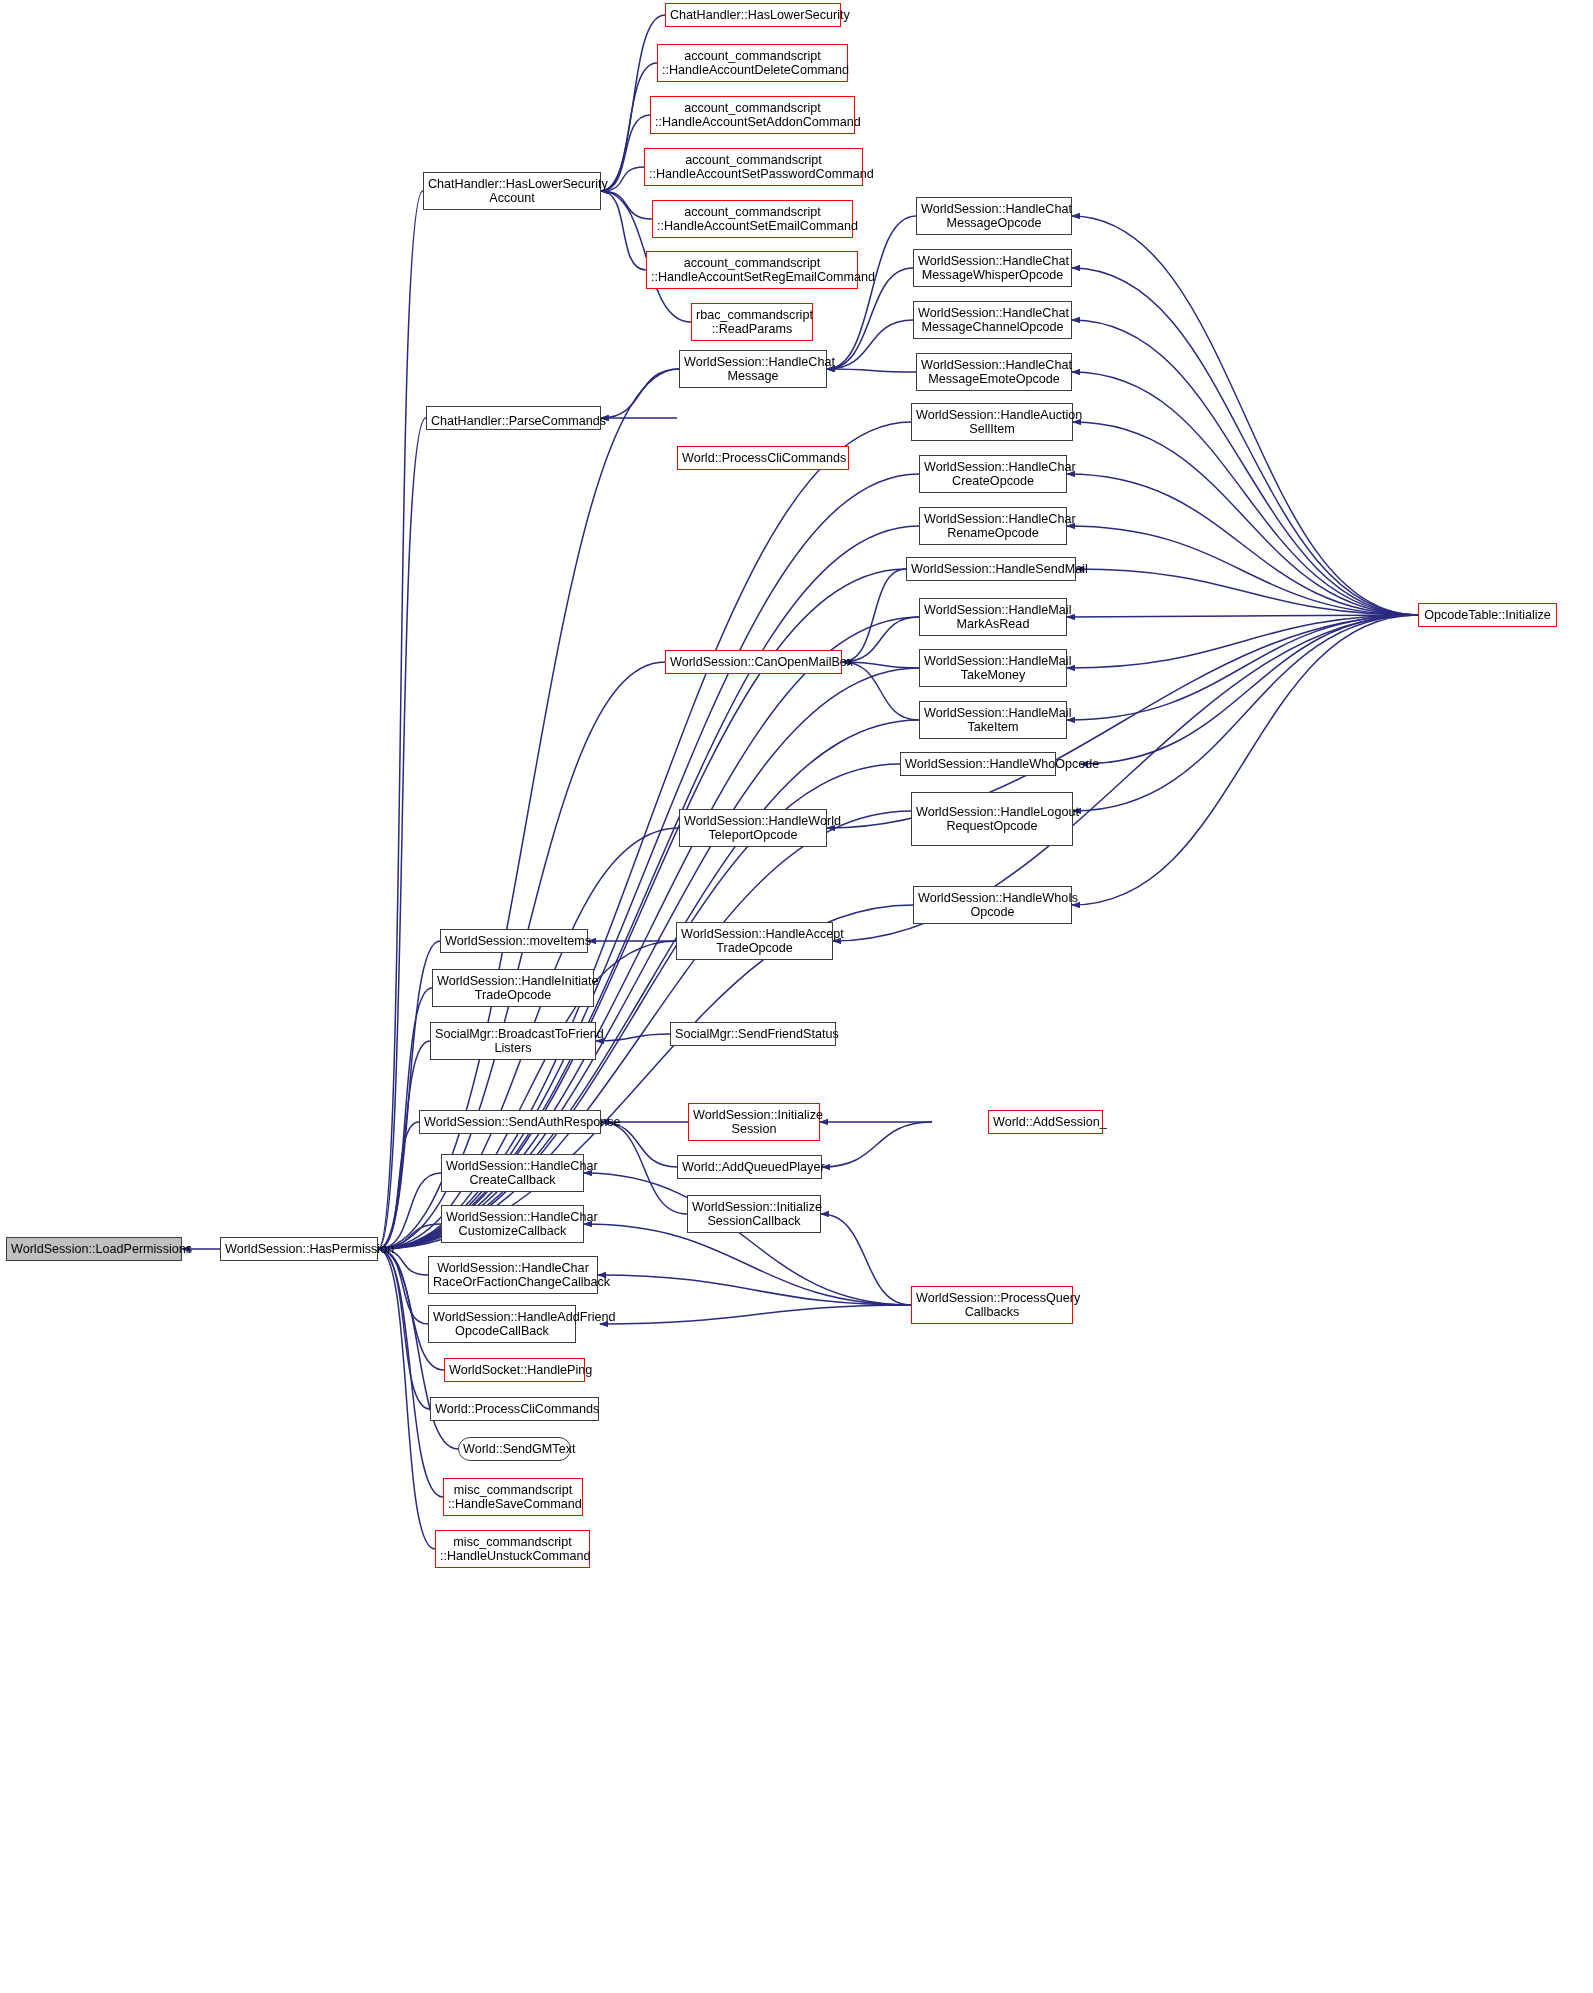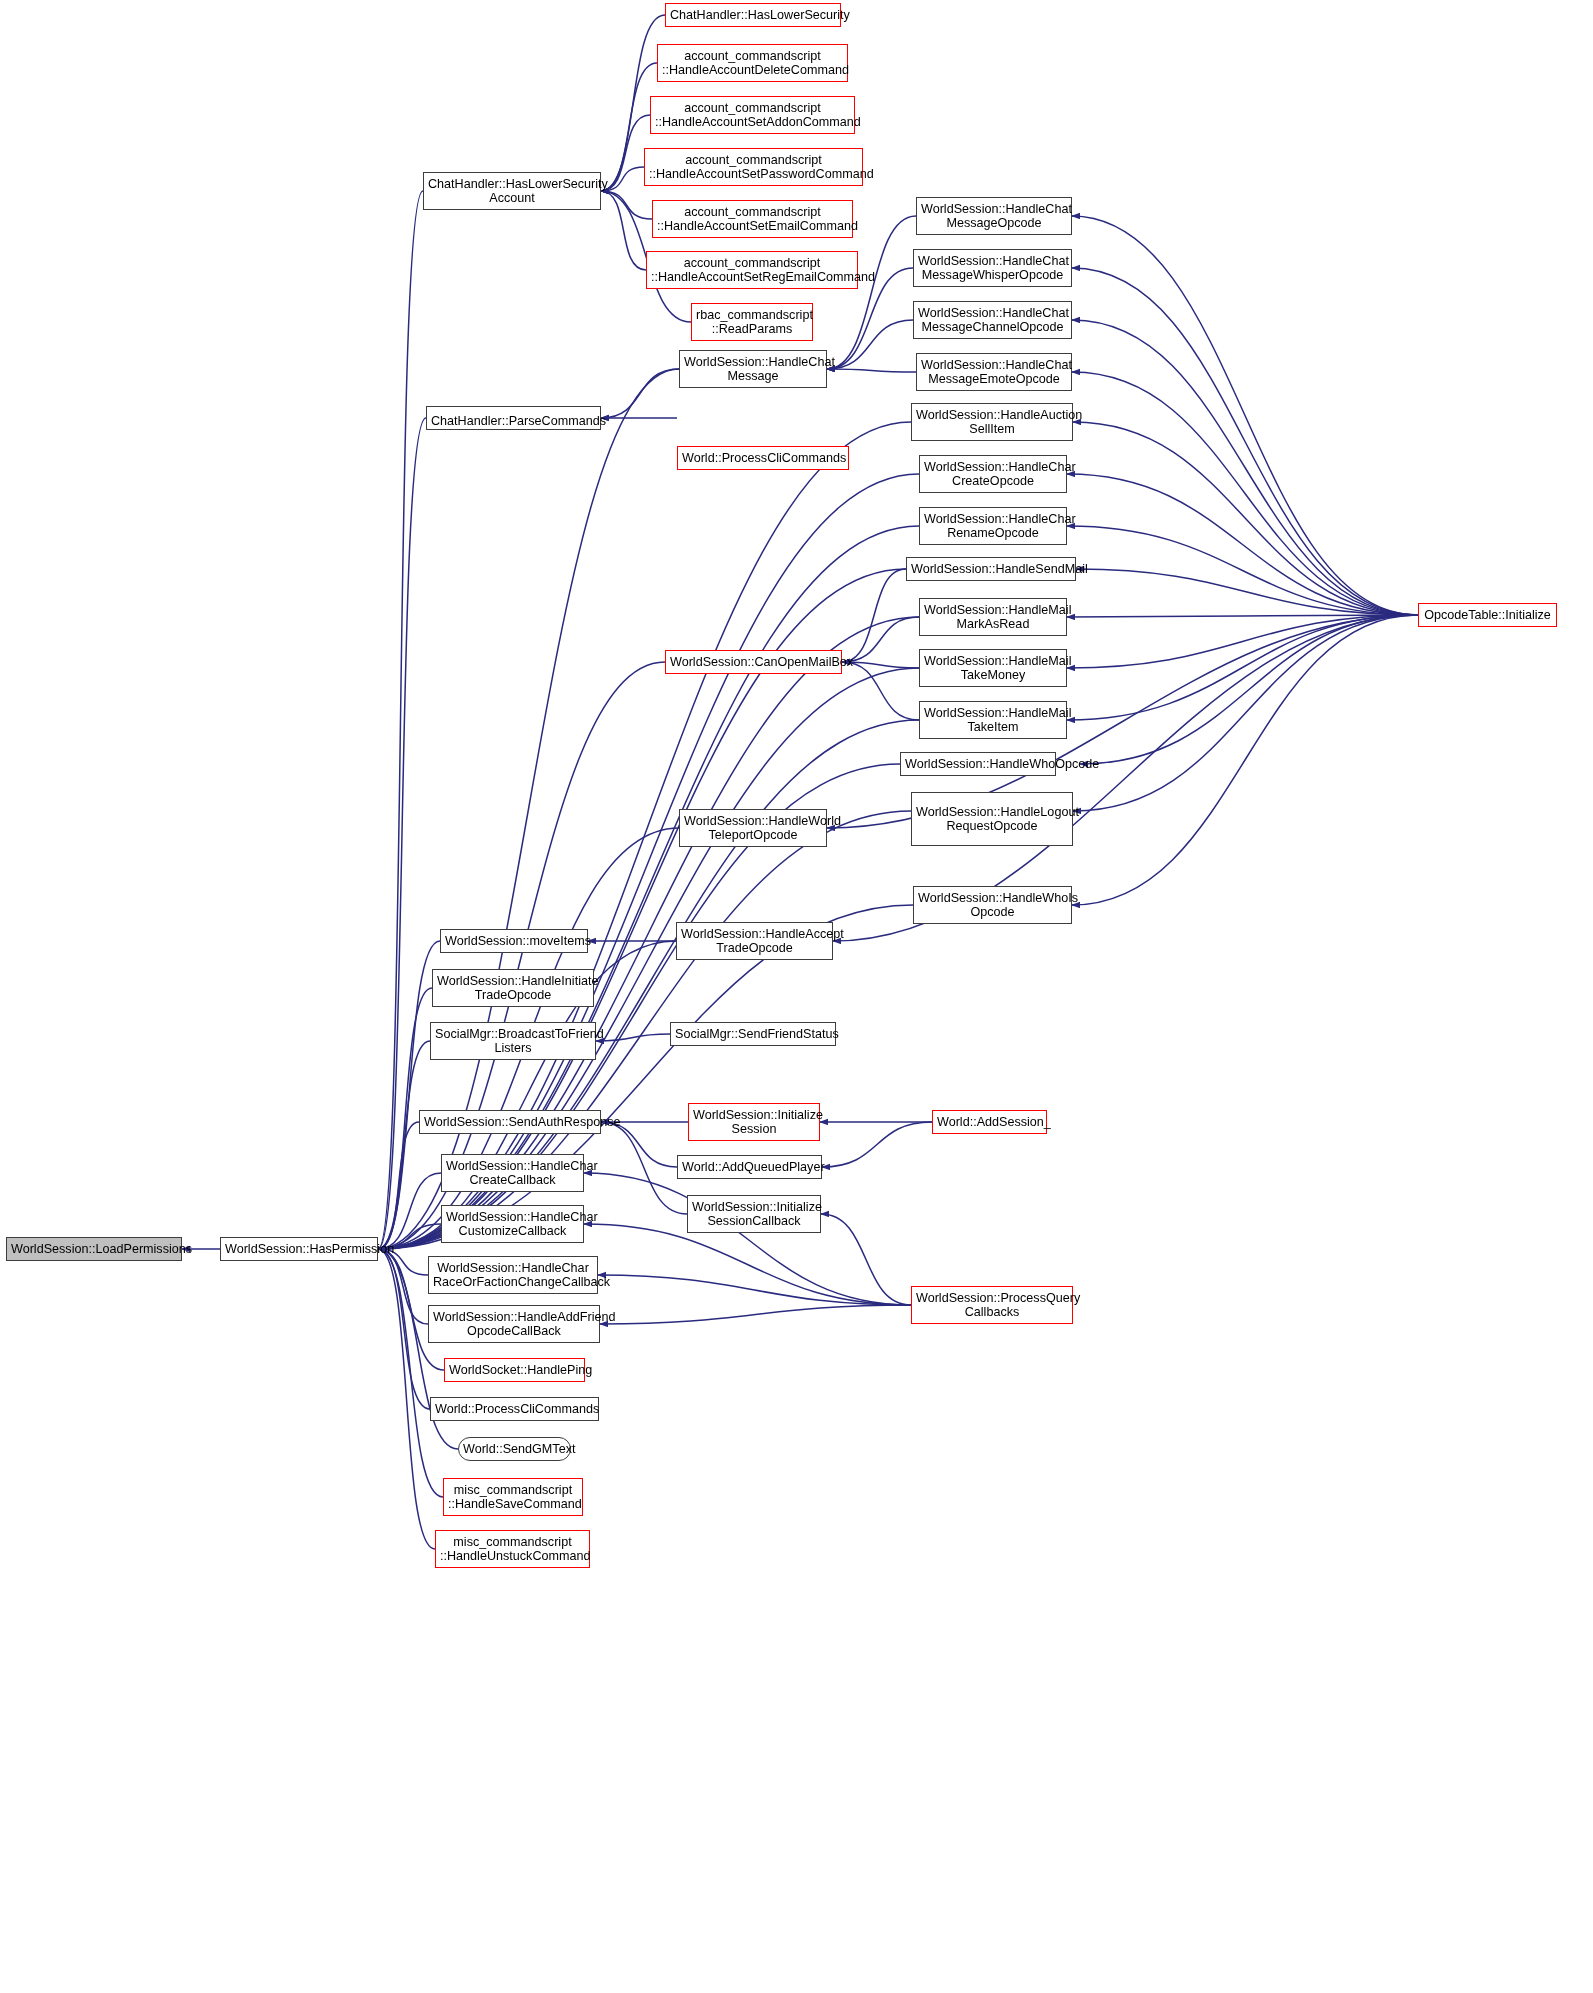--- a/index.html
+++ b/index.html
@@ -157,33 +157,33 @@
 TradeOpcode</span></div>
       <div class="node black" style="left: 440px; top: 929px; width: 148px; height: 24px;"><span>WorldSession::moveItems</span></div>
       <div class="node black" style="left: 432px; top: 969px; width: 162px; height: 38px;"><span>WorldSession::HandleInitiate
 TradeOpcode</span></div>
       <div class="node black" style="left: 430px; top: 1022px; width: 166px; height: 38px;"><span>SocialMgr::BroadcastToFriend
 Listers</span></div>
       <div class="node black" style="left: 670px; top: 1022px; width: 166px; height: 24px;"><span>SocialMgr::SendFriendStatus</span></div>
       <div class="node black" style="left: 419px; top: 1110px; width: 182px; height: 24px; justify-content: center;"><span>WorldSession::SendAuthResponse</span></div>
       <div class="node red" style="left: 688px; top: 1103px; width: 132px; height: 38px;"><span>WorldSession::Initialize
 Session</span></div>
-      <div class="node red" style="left: 932px; top: 1110px; width: 115px; height: 24px;"><span>World::AddSession_</span></div>
+      <div class="node red" style="left: 988px; top: 1110px; width: 115px; height: 24px;"><span>World::AddSession_</span></div>
       <div class="node black" style="left: 677px; top: 1155px; width: 145px; height: 24px;"><span>World::AddQueuedPlayer</span></div>
       <div class="node black" style="left: 441px; top: 1154px; width: 143px; height: 38px;"><span>WorldSession::HandleChar
 CreateCallback</span></div>
       <div class="node black" style="left: 687px; top: 1195px; width: 134px; height: 38px;"><span>WorldSession::Initialize
 SessionCallback</span></div>
       <div class="node black" style="left: 441px; top: 1205px; width: 143px; height: 38px;"><span>WorldSession::HandleChar
 CustomizeCallback</span></div>
       <div class="node black" style="left: 428px; top: 1256px; width: 170px; height: 38px;"><span>WorldSession::HandleChar
 RaceOrFactionChangeCallback</span></div>
       <div class="node red" style="left: 911px; top: 1286px; width: 162px; height: 38px;"><span>WorldSession::ProcessQuery
 Callbacks</span></div>
-      <div class="node black" style="left: 428px; top: 1305px; width: 172px; height: 38px;"><span>WorldSession::HandleAddFriend
+      <div class="node black" style="left: 428px; top: 1305px; width: 148px; height: 38px;"><span>WorldSession::HandleAddFriend
 OpcodeCallBack</span></div>
       <div class="node red" style="left: 444px; top: 1358px; width: 141px; height: 24px;"><span>WorldSocket::HandlePing</span></div>
       <div class="node black" style="left: 430px; top: 1397px; width: 169px; height: 24px;"><span>World::ProcessCliCommands</span></div>
       <div class="node black" style="left: 458px; top: 1437px; width: 113px; height: 24px; border-radius: 12px;"><span>World::SendGMText</span></div>
       <div class="node red" style="left: 443px; top: 1478px; width: 140px; height: 38px;"><span>misc_commandscript
 ::HandleSaveCommand</span></div>
       <div class="node red" style="left: 435px; top: 1530px; width: 155px; height: 38px;"><span>misc_commandscript
 ::HandleUnstuckCommand</span></div>
       <div class="node red" style="left: 1418px; top: 603px; width: 139px; height: 24px;"><span>OpcodeTable::Initialize</span></div>
     </div>

